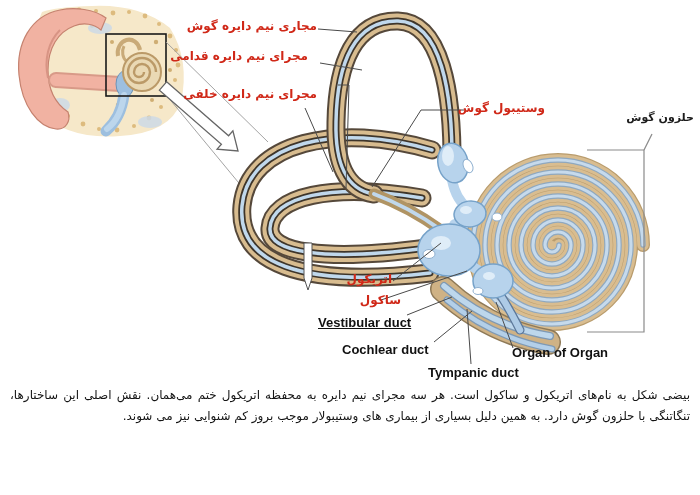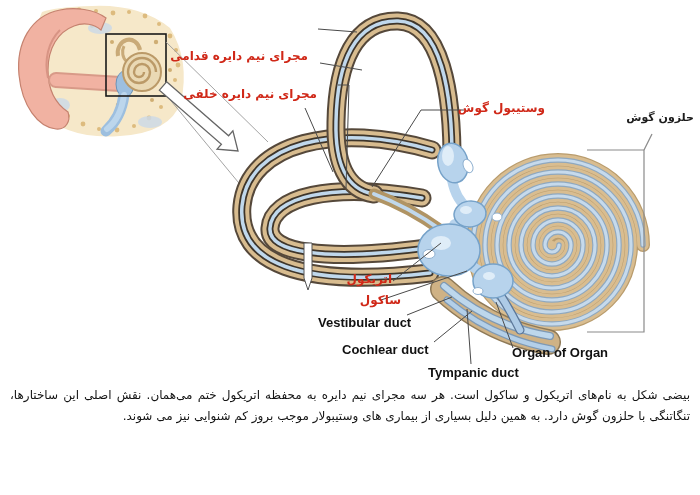--- a/index.html
+++ b/index.html
@@ -169,28 +169,29 @@
       <line x1="471" y1="364" x2="467" y2="309"></line>
       <line x1="513" y1="348" x2="496" y2="302"></line>
     </g>
 
     <g stroke="#8a8a8a" stroke-width="1.2" fill="none">
       <line x1="652" y1="134" x2="644" y2="150"></line>
       <polyline points="587,150 644,150 644,332 587,332"></polyline>
     </g>
   </svg>
 
+  <div class="lbl lbl-fa" style="right:383px;top:20px;">مجاری نیم دایره گوش</div>
   <div class="lbl lbl-fa" style="right:392px;top:50px;">مجرای نیم دایره قدامی</div>
   <div class="lbl lbl-fa" style="right:383px;top:88px;">مجرای نیم دایره خلفی</div>
   <div class="lbl lbl-fa" style="right:155px;top:102px;">وستیبول گوش</div>
   <div class="lbl lbl-fa-black" style="right:6px;top:112px;">حلزون گوش</div>
   <div class="lbl lbl-fa" style="right:308px;top:273px;">اتریکول</div>
   <div class="lbl lbl-fa" style="right:299px;top:294px;">ساکول</div>
 
-  <div class="lbl lbl-en" style="left:318px;top:316px;">Vestibular duct</div>
+  <div class="lbl lbl-en" style="left:318px;top:316px;text-decoration:underline;">Vestibular duct</div>
   <div class="lbl lbl-en" style="left:342px;top:343px;">Cochlear duct</div>
   <div class="lbl lbl-en" style="left:428px;top:366px;">Tympanic duct</div>
   <div class="lbl lbl-en" style="left:512px;top:346px;">Organ of Organ</div>
 
   <div class="caption">
     <div class="cl">بیضی شکل به نام‌های اتریکول و ساکول است. هر سه مجرای نیم دایره به محفظه اتریکول ختم می‌همان. نقش اصلی این ساختارها،</div>
     <div class="cl last">تنگاتنگی با حلزون گوش دارد. به همین دلیل بسیاری از بیماری های وستیبولار موجب بروز کم شنوایی نیز می شوند.</div>
   </div>
 
 </div>

